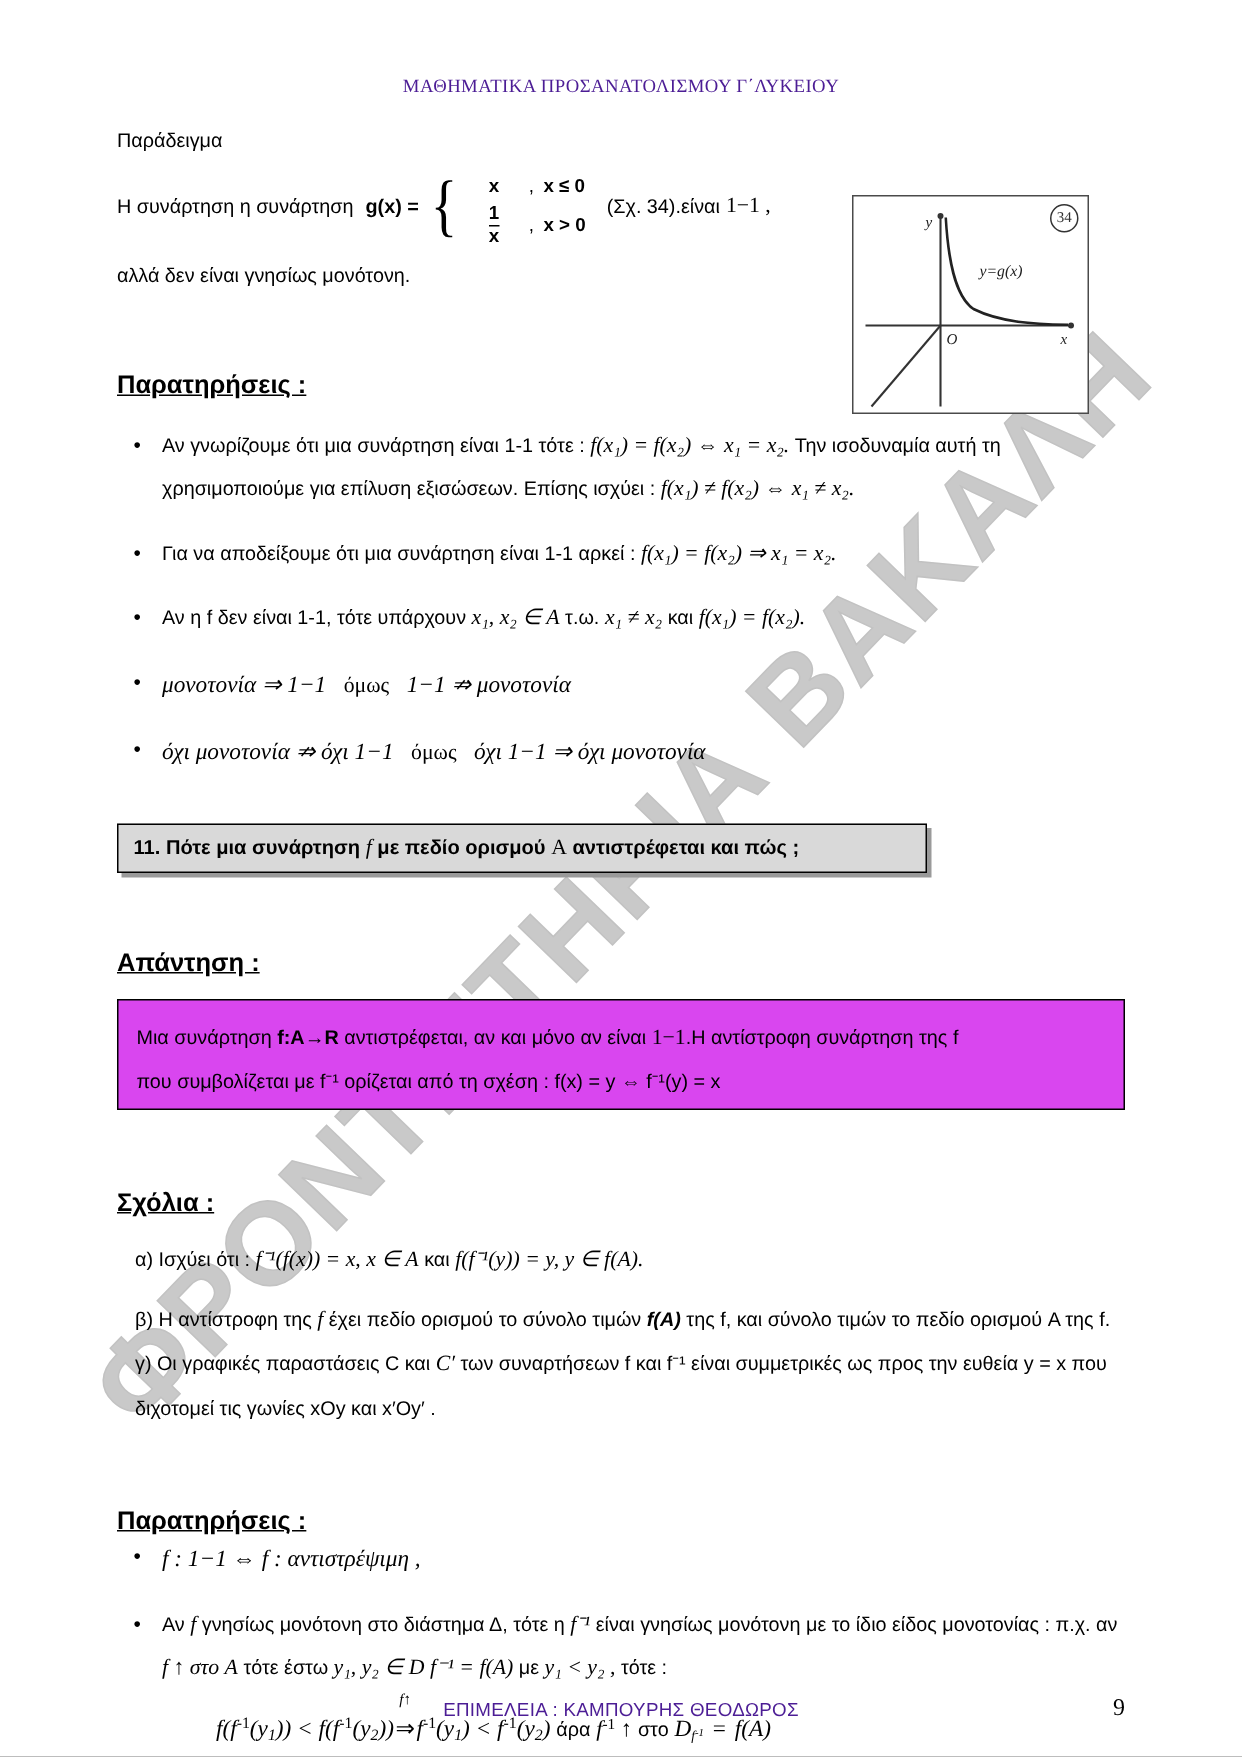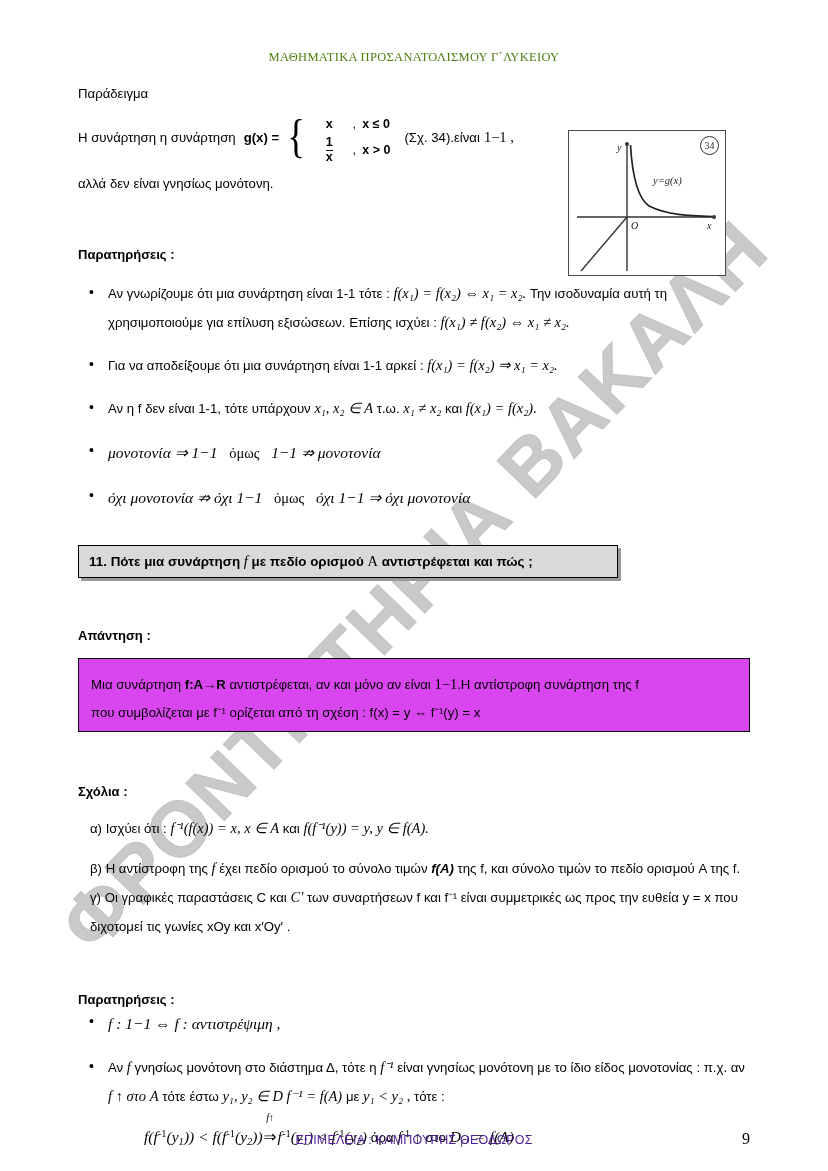--- a/index.html
+++ b/index.html
@@ -41,21 +41,21 @@
     z-index: 2;
   }
 
   
   .doc-header {
     position: absolute;
     top: 50px;
     left: 0;
     width: 828px;
     text-align: center;
-    color: #4d7c0f;
+    color: #4c1d95;
     font-size: 12.5px;
     font-variant: small-caps;
     font-family: "Liberation Serif", serif;
     letter-spacing: 0.3px;
     z-index: 3;
   }
   .doc-footer {
     position: absolute;
     bottom: 38px;
     left: 0;
@@ -97,22 +97,23 @@
   }
   .b { font-weight: bold; }
 
   .heading {
     font-size: 13.2px;
     font-weight: normal;
     margin-top: 18px;
     margin-bottom: 6px;
   }
   .heading-underline {
-    font-size: 13px;
+    font-size: 17px;
     font-weight: bold;
+    text-decoration: underline;
     display: inline-block;
     margin-top: 32px;
   }
 
   
   .m {
     font-family: "Liberation Serif", serif;
     font-style: italic;
     font-size: 14.5px;
   }

